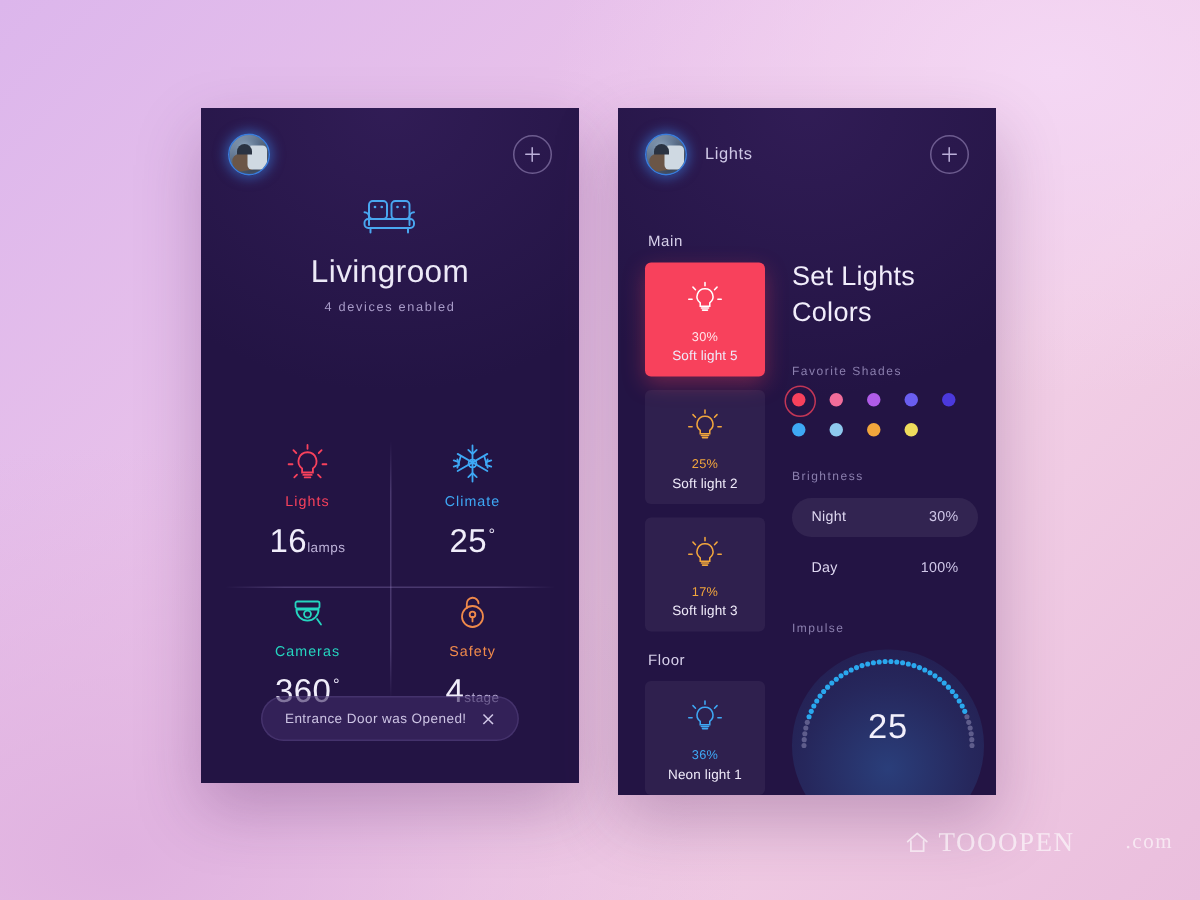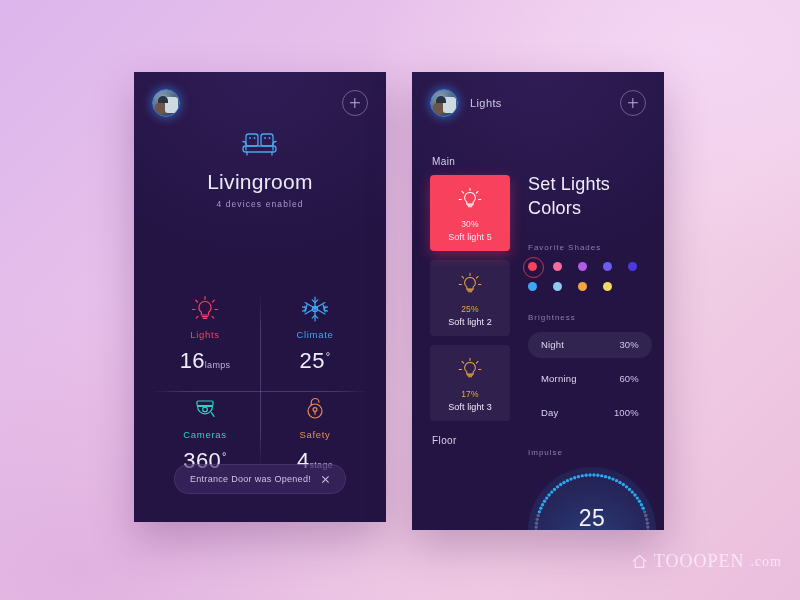--- a/index.html
+++ b/index.html
@@ -121,21 +121,21 @@
   .dial { position:relative; margin:8px auto 0; width:128px; height:64px; }
   .dial-fill{ position:absolute; left:0; top:0; width:128px; height:128px; border-radius:50%;
     background: radial-gradient(circle at 50% 62%, #2a3e7a 0%, #26275c 55%, #221a4b 100%); }
   .dial-num { position:absolute; left:0; right:0; top:38px; text-align:center;
     font-size:23px; color:#f3f0fb; font-weight:300; letter-spacing:.5px;}
 
   
   .wm { position:absolute; right:18px; bottom:28px; display:flex; align-items:center; gap:6px;
         opacity:.62;font-family:Liberation Serif, serif; }
   .wm span { font-size:18px; letter-spacing:1px; color:#fff; font-weight:300;}
-  .wm .dom { font-size:14px; }
+  .wm .dom { font-size:14px;margin-left:28px; }
 </style>
 </head>
 <body>
 
 <div class="phone" id="phone-left">
 
   <div class="hdr">
     <div class="avatar">
       <i class="av-a"></i>
         <i class="av-b"></i>
@@ -274,20 +274,31 @@
           <path d="M12.4 21.8h5.2M13.2 23.3h3.6"></path>
           <path d="M15 3.5v2.4M6.4 6.9l1.8 1.8M3.4 15.5h2.4M23.6 6.9l-1.8 1.8M26.6 15.5h-2.4"></path>
         </svg>
       </div>
       <div class="pct" style="color:#f2a63c">17%</div>
       <div class="nm">Soft light 3</div>
     </div>
 
     <div class="sec-title">Floor</div>
 
+    <div class="lcard">
+      <div class="bulb">
+        <svg width="28" height="28" viewBox="0 0 30 30" fill="none" stroke="#3ea8f5" stroke-width="1.1" stroke-linecap="round">
+          <path d="M15 8a5.6 5.6 0 0 0-3.4 10.1v2.4h6.8v-2.4A5.6 5.6 0 0 0 15 8z"></path>
+          <path d="M12.4 21.8h5.2M13.2 23.3h3.6"></path>
+          <path d="M15 3.5v2.4M6.4 6.9l1.8 1.8M3.4 15.5h2.4M23.6 6.9l-1.8 1.8M26.6 15.5h-2.4"></path>
+        </svg>
+      </div>
+      <div class="pct" style="color:#3ea8f5">36%</div>
+      <div class="nm">Neon light 1</div>
+    </div>
 
   </div>
 
   <div class="rmain">
     <div class="big-title">Set Lights Colors</div>
 
     <div class="mini-head">Favorite Shades</div>
     <div class="swatches">
       <div class="sw sel" style="background:#f8415c"></div>
       <div class="sw" style="background:#f16d9a"></div>
@@ -298,24 +309,20 @@
       <div class="sw" style="background:#8ec9ee"></div>
       <div class="sw" style="background:#f2a63c"></div>
       <div class="sw" style="background:#efdc5c"></div>
     </div>
 
     <div class="mini-head">Brightness</div>
 
     <div class="brow sel">
       <div class="bn">Night</div>
       <div class="bv">30%</div>
-    </div>
-    <div class="brow">
-      <div class="bn">Morning</div>
-      <div class="bv">60%</div>
     </div>
     <div class="brow">
       <div class="bn">Day</div>
       <div class="bv">100%</div>
     </div>
 
     <div class="mini-head">Impulse</div>
 
     <div class="dial">
       <div class="dial-fill"></div>

